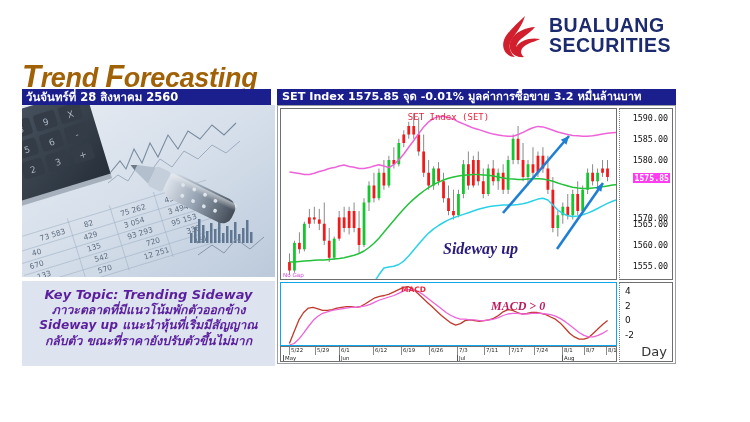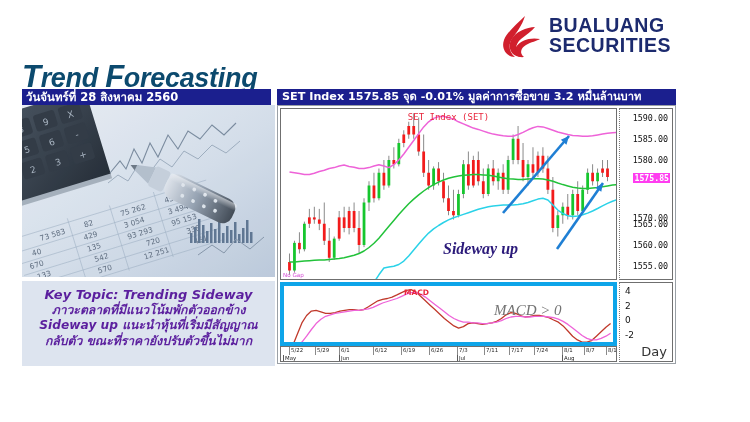--- a/index.html
+++ b/index.html
@@ -15,21 +15,21 @@
   .logo-mark{position:absolute;left:0;top:2px;width:46px;height:46px;}
   .logo-text{position:absolute;left:52px;top:4px;color:#1c2a6e;font-weight:bold;
     font-family:"Liberation Sans",sans-serif;letter-spacing:.5px;line-height:1.02;}
   .logo-text .l1{font-size:19.5px;display:block;}
   .logo-text .l2{font-size:19.5px;display:block;}
 
   
   .main-title{
     position:absolute;left:22px;top:55px;
     font-family:"Liberation Sans",sans-serif;
-    font-style:italic;font-weight:bold;font-size:27px;color:#0c4a6e;
+    font-style:italic;font-weight:bold;font-size:27px;color:#a16207;
     white-space:nowrap;letter-spacing:-.3px;
   }
   .main-title .cap{font-size:31px;}
 
   
   .date-bar{
     position:absolute;left:22px;top:85px;width:249px;height:16px;
     background:#1b1f8e;color:#fff;font-weight:bold;font-size:11.5px;
     font-family:"DejaVu Sans","Liberation Sans",sans-serif;
     line-height:16px;padding-left:4px;box-sizing:border-box;white-space:nowrap;
@@ -62,21 +62,21 @@
   }
   .chart-outer{
     position:absolute;left:277px;top:101px;width:399px;height:259px;
     background:#fff;border:1px solid #9aa0a6;box-sizing:border-box;
   }
   .price-pane{position:absolute;left:2px;top:2px;width:337px;height:172px;
     border:1px solid #6f6f6f;box-sizing:border-box;background:#fff;overflow:hidden;}
   .price-axis{position:absolute;left:341px;top:2px;width:54px;height:172px;
     border:1px solid #6f6f6f;border-left:1px dotted #7a7a7a;box-sizing:border-box;background:#fff;}
   .macd-pane{position:absolute;left:2px;top:176px;width:337px;height:64px;
-    border:4px solid #0ea5e9;box-sizing:border-box;background:#fff;overflow:hidden;}
+    border:1px solid #0ea5e9;box-sizing:border-box;background:#fff;overflow:hidden;}
   .macd-axis{position:absolute;left:341px;top:176px;width:54px;height:80px;
     border:1px solid #6f6f6f;border-left:1px dotted #7a7a7a;box-sizing:border-box;background:#fff;}
   .date-axis{position:absolute;left:2px;top:240px;width:337px;height:16px;
     border:1px solid #6f6f6f;box-sizing:border-box;background:#fff;overflow:hidden;}
 
   .axis-tick{
     position:absolute;right:4px;font-family:"DejaVu Sans Mono","Liberation Mono",monospace;
     font-size:8.4px;color:#111;white-space:nowrap;
   }
   .axis-hl{
@@ -107,21 +107,21 @@
   }
   .annot-sideway{
     position:absolute;left:162px;top:131px;
     font-family:"Liberation Serif","DejaVu Serif",serif;
     font-style:italic;font-weight:bold;font-size:16px;color:#2b1a7a;
     white-space:nowrap;
   }
   .annot-macd{
     position:absolute;left:210px;top:16px;
     font-family:"Liberation Serif","DejaVu Serif",serif;
-    font-style:italic;font-weight:normal;font-size:15px;color:#737373;
+    font-style:italic;font-weight:bold;font-size:12px;color:#be185d;
     white-space:nowrap;
   }
   .dtick{
     position:absolute;top:0px;font-size:5.4px;color:#222;
     font-family:"DejaVu Sans","Liberation Sans",sans-serif;
     white-space:nowrap;padding-left:1px;border-left:1px solid #8a8a8a;height:8px;
   }
   .mtick{
     position:absolute;top:8px;font-size:5.4px;color:#222;
     font-family:"DejaVu Sans","Liberation Sans",sans-serif;

